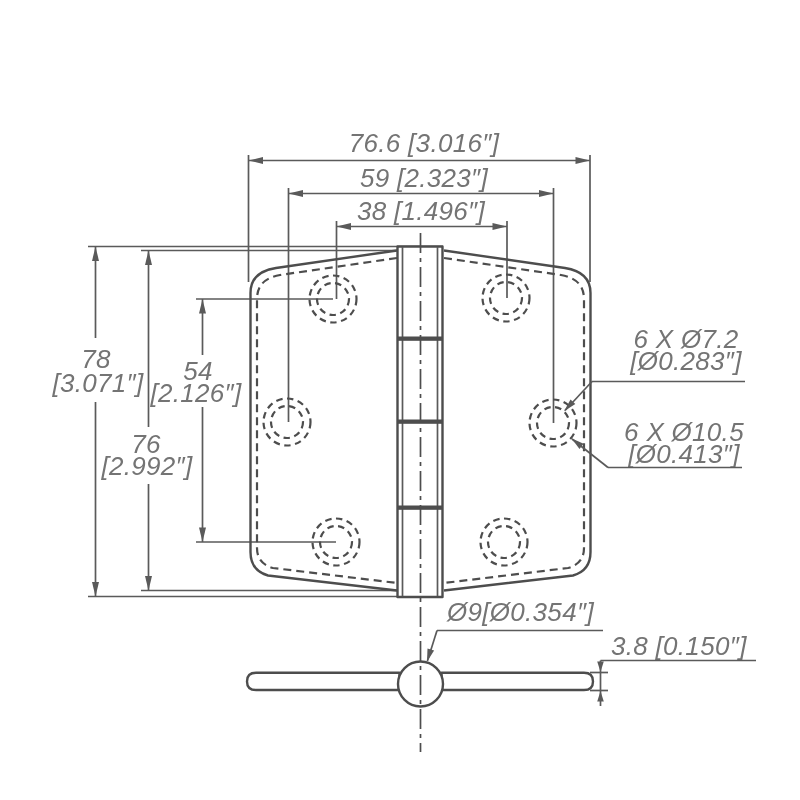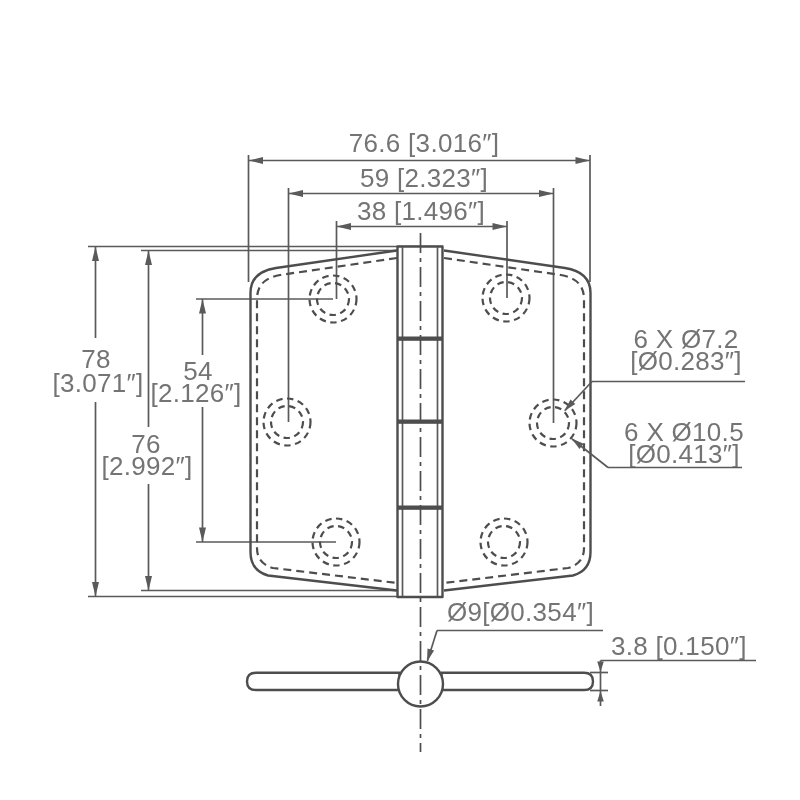--- a/index.html
+++ b/index.html
@@ -1,16 +1,16 @@
 <!DOCTYPE html>
 <html><head>
 <meta charset="utf-8">
 <style>
   html,body{margin:0;padding:0;background:#ffffff;}
-  .canvas{position:relative;width:800px;height:800px;background:#ffffff;overflow:hidden;}
+  .canvas{position:relative;width:800px;height:800px;background:#ffffff;overflow:hidden;font-style:italic;}
   svg{position:absolute;left:0;top:0;}
   svg text{
     font-family:"Liberation Sans", sans-serif;
     font-size:26px;
     fill:#747474;
     letter-spacing:0.3px;
   }
   .outline{stroke:#4d4d4d;stroke-width:2.4;fill:none;stroke-linejoin:round;}
   .outline-dashed{stroke:#4d4d4d;stroke-width:2.2;fill:none;stroke-dasharray:8 5;stroke-linejoin:round;}
   .hole{stroke:#4d4d4d;stroke-width:2.2;fill:none;stroke-dasharray:6.5 4.5;}

